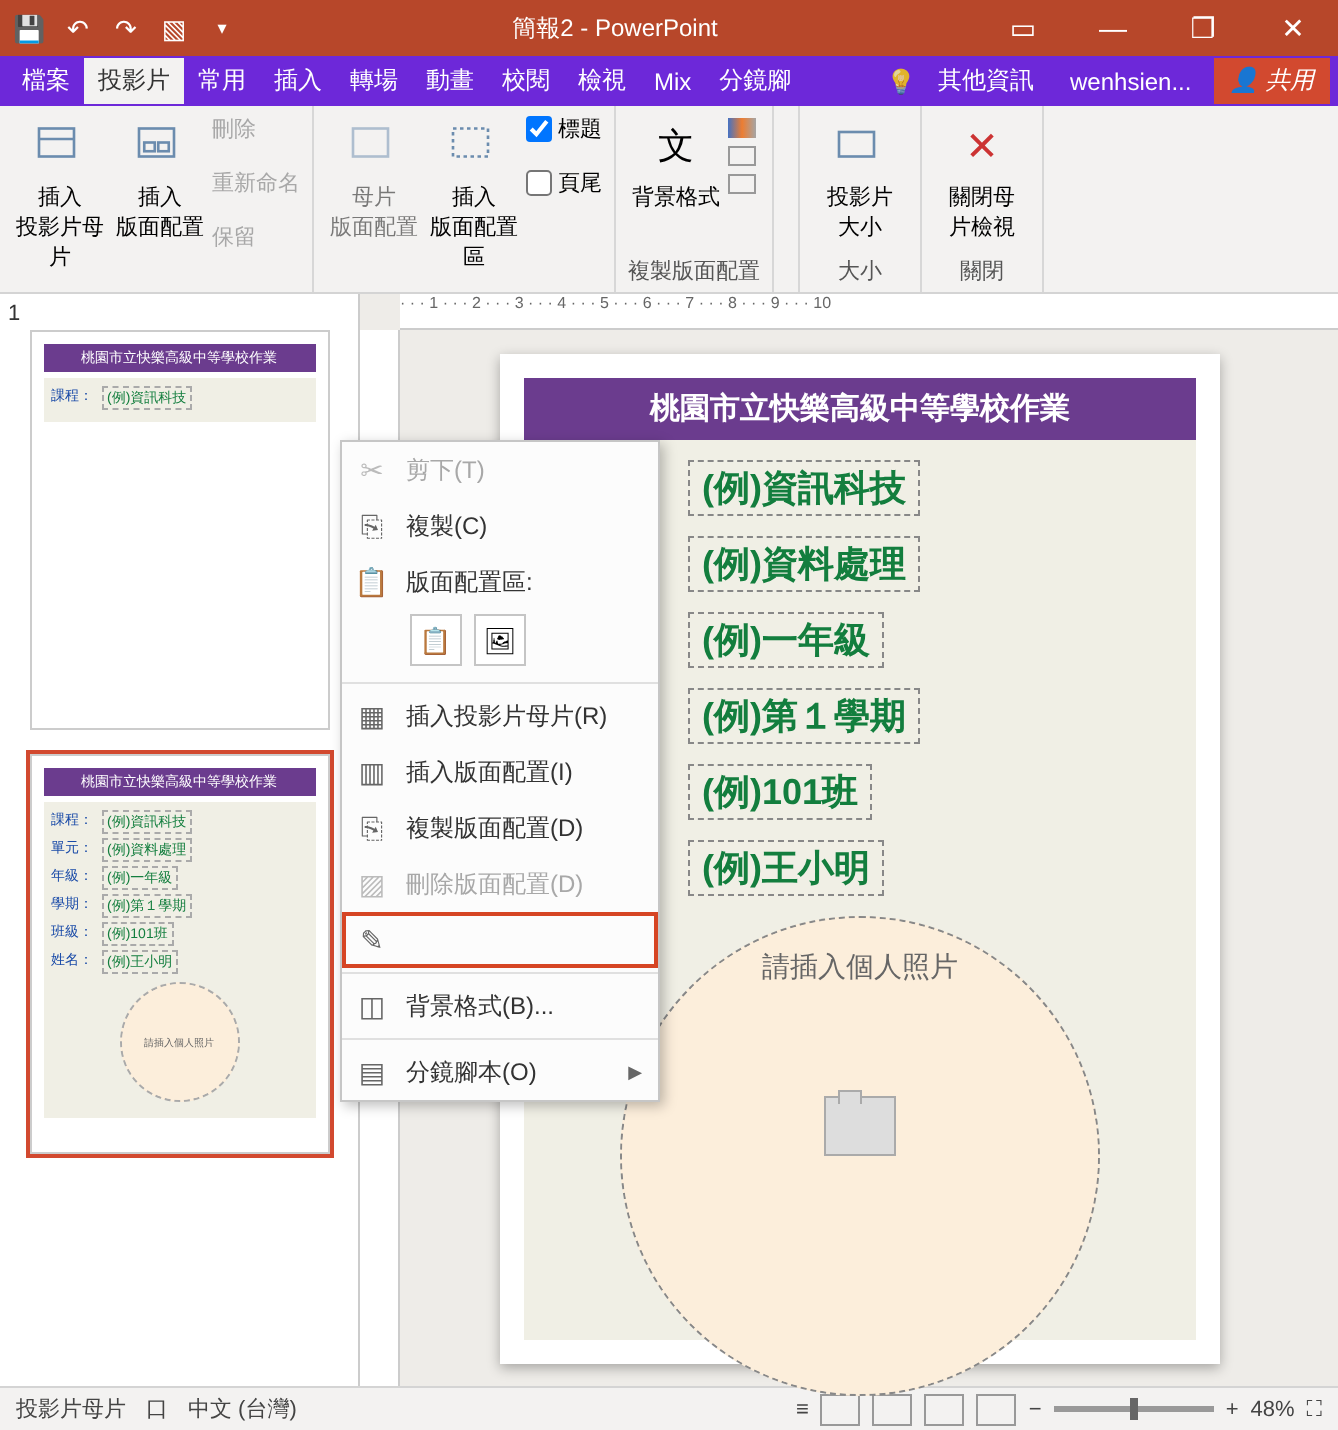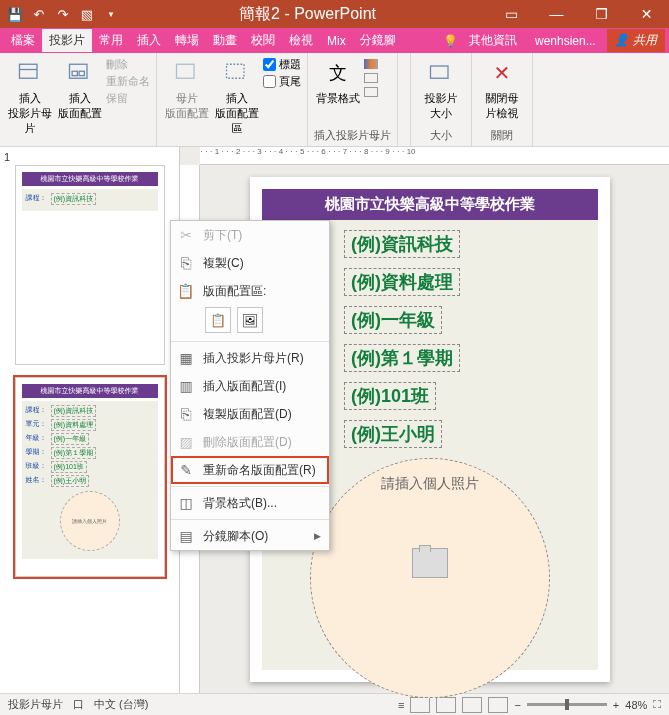--- a/index.html
+++ b/index.html
@@ -1,37 +1,37 @@
 <!DOCTYPE html>
 <html><head>
 <meta charset="utf-8">
 <style>
 * { margin: 0; padding: 0; box-sizing: border-box; font-family: "Microsoft JhengHei", "微軟正黑體", sans-serif; }
 body { background: #fff; width: 669px; height: 715px; overflow: hidden; font-size: 12px; }
 
 .titlebar { background: #b7472a; height: 28px; display: flex; align-items: center; color: #fff; }
 .qat { display: flex; gap: 2px; padding: 0 4px; align-items: center; }
 .qat-btn { width: 22px; height: 22px; display: flex; align-items: center; justify-content: center; color: #fff; cursor: pointer; font-size: 13px; }
-.title-text { flex: 1; text-align: center; font-size: 16px; }
+.title-text { flex: 1; text-align: center; font-size: 12px; }
 .win-controls { display: flex; }
 .win-btn { width: 45px; height: 28px; display: flex; align-items: center; justify-content: center; color: #fff; font-size: 14px; }
 
-.ribbon-tabs { background: #ec4899; height: 25px; display: flex; align-items: center; padding: 0 4px; color: #fff; font-size: 12px; }
+.ribbon-tabs { background: #6d28d9; height: 25px; display: flex; align-items: center; padding: 0 4px; color: #fff; font-size: 12px; }
 .tab { padding: 3px 7px; cursor: pointer; }
 .tab.active { background: #f3f2f1; color: #333; }
 .tab-right { margin-left: auto; display: flex; align-items: center; gap: 4px; }
 .share-btn { background: #d2492f; padding: 3px 8px; font-style: italic; }
 
 .ribbon { background: #f3f2f1; height: 94px; border-bottom: 1px solid #d4d4d4; display: flex; }
 .ribbon-group { border-right: 1px solid #d7d7d7; padding: 2px 6px; display: flex; flex-direction: column; }
 .ribbon-group-content { flex: 1; display: flex; align-items: flex-start; gap: 2px; padding-top: 2px; }
 .ribbon-group-label { text-align: center; font-size: 11px; color: #555; padding: 1px 0; }
 .big-btn { display: flex; flex-direction: column; align-items: center; width: 48px; cursor: pointer; text-align: center; font-size: 11px; }
 .big-btn .icon { width: 32px; height: 32px; margin-bottom: 2px; display: flex; align-items: center; justify-content: center; }
-.small-col { display: flex; flex-direction: column; gap: 2px; font-size: 11px; }
+.small-col { display: flex; flex-direction: column; gap: 12px; font-size: 11px; }
 .chk { display: flex; align-items: center; gap: 3px; cursor: pointer; }
 
 .workspace { display: flex; height: 546px; background: #eeece8; }
 .thumb-panel { width: 180px; background: #fff; border-right: 1px solid #ccc; overflow-y: auto; padding: 4px; }
 .thumb-num { font-size: 11px; color: #333; }
 .thumb-slide { width: 150px; height: 200px; background: #fff; border: 1px solid #ccc; margin: 2px auto 12px; position: relative; }
 .thumb-slide.selected { outline: 2px solid #d2492f; }
 .thumb-mini-title { background: #6b3c8e; color: #fff; font-size: 7px; text-align: center; padding: 2px; margin: 6px 6px 3px; }
 .thumb-mini-body { background: #f0efe5; margin: 0 6px; padding: 4px; font-size: 7px; }
 .thumb-mini-row { display: flex; gap: 4px; margin-bottom: 2px; }
@@ -186,21 +186,21 @@
       <div class="big-btn">
         <div class="icon" style="font-size:18px">文</div>
         <span>背景格式</span>
       </div>
       <div class="small-col" style="gap:4px;padding-top:2px">
         <div style="width:14px;height:10px;background:linear-gradient(90deg,#4472c4,#ed7d31,#a5a5a5)"></div>
         <div style="width:14px;height:10px;border:1px solid #999"></div>
         <div style="width:14px;height:10px;border:1px solid #999"></div>
       </div>
     </div>
-    <div class="ribbon-group-label">插入投影片母片</div>
+    <div class="ribbon-group-label">複製版面配置</div>
   </div>
 
   <div class="ribbon-group">
     <div class="ribbon-group-label"> </div>
   </div>
 
   <div class="ribbon-group">
     <div class="ribbon-group-content">
       <div class="big-btn">
         <div class="icon">
@@ -341,21 +341,20 @@
   <div class="menu-item">
       <span class="menu-icon">⎘</span>
       <span>複製版面配置(D)</span>
     </div>
   <div class="menu-item disabled">
       <span class="menu-icon">▨</span>
       <span>刪除版面配置(D)</span>
     </div>
   <div class="menu-item highlighted">
       <span class="menu-icon">✎</span>
-      <span>重新命名版面配置(R)</span>
     </div>
   <div class="menu-sep"></div>
   <div class="menu-item">
       <span class="menu-icon">◫</span>
       <span>背景格式(B)...</span>
     </div>
   <div class="menu-sep"></div>
   <div class="menu-item">
       <span class="menu-icon">▤</span>
       <span>分鏡腳本(O)</span>

